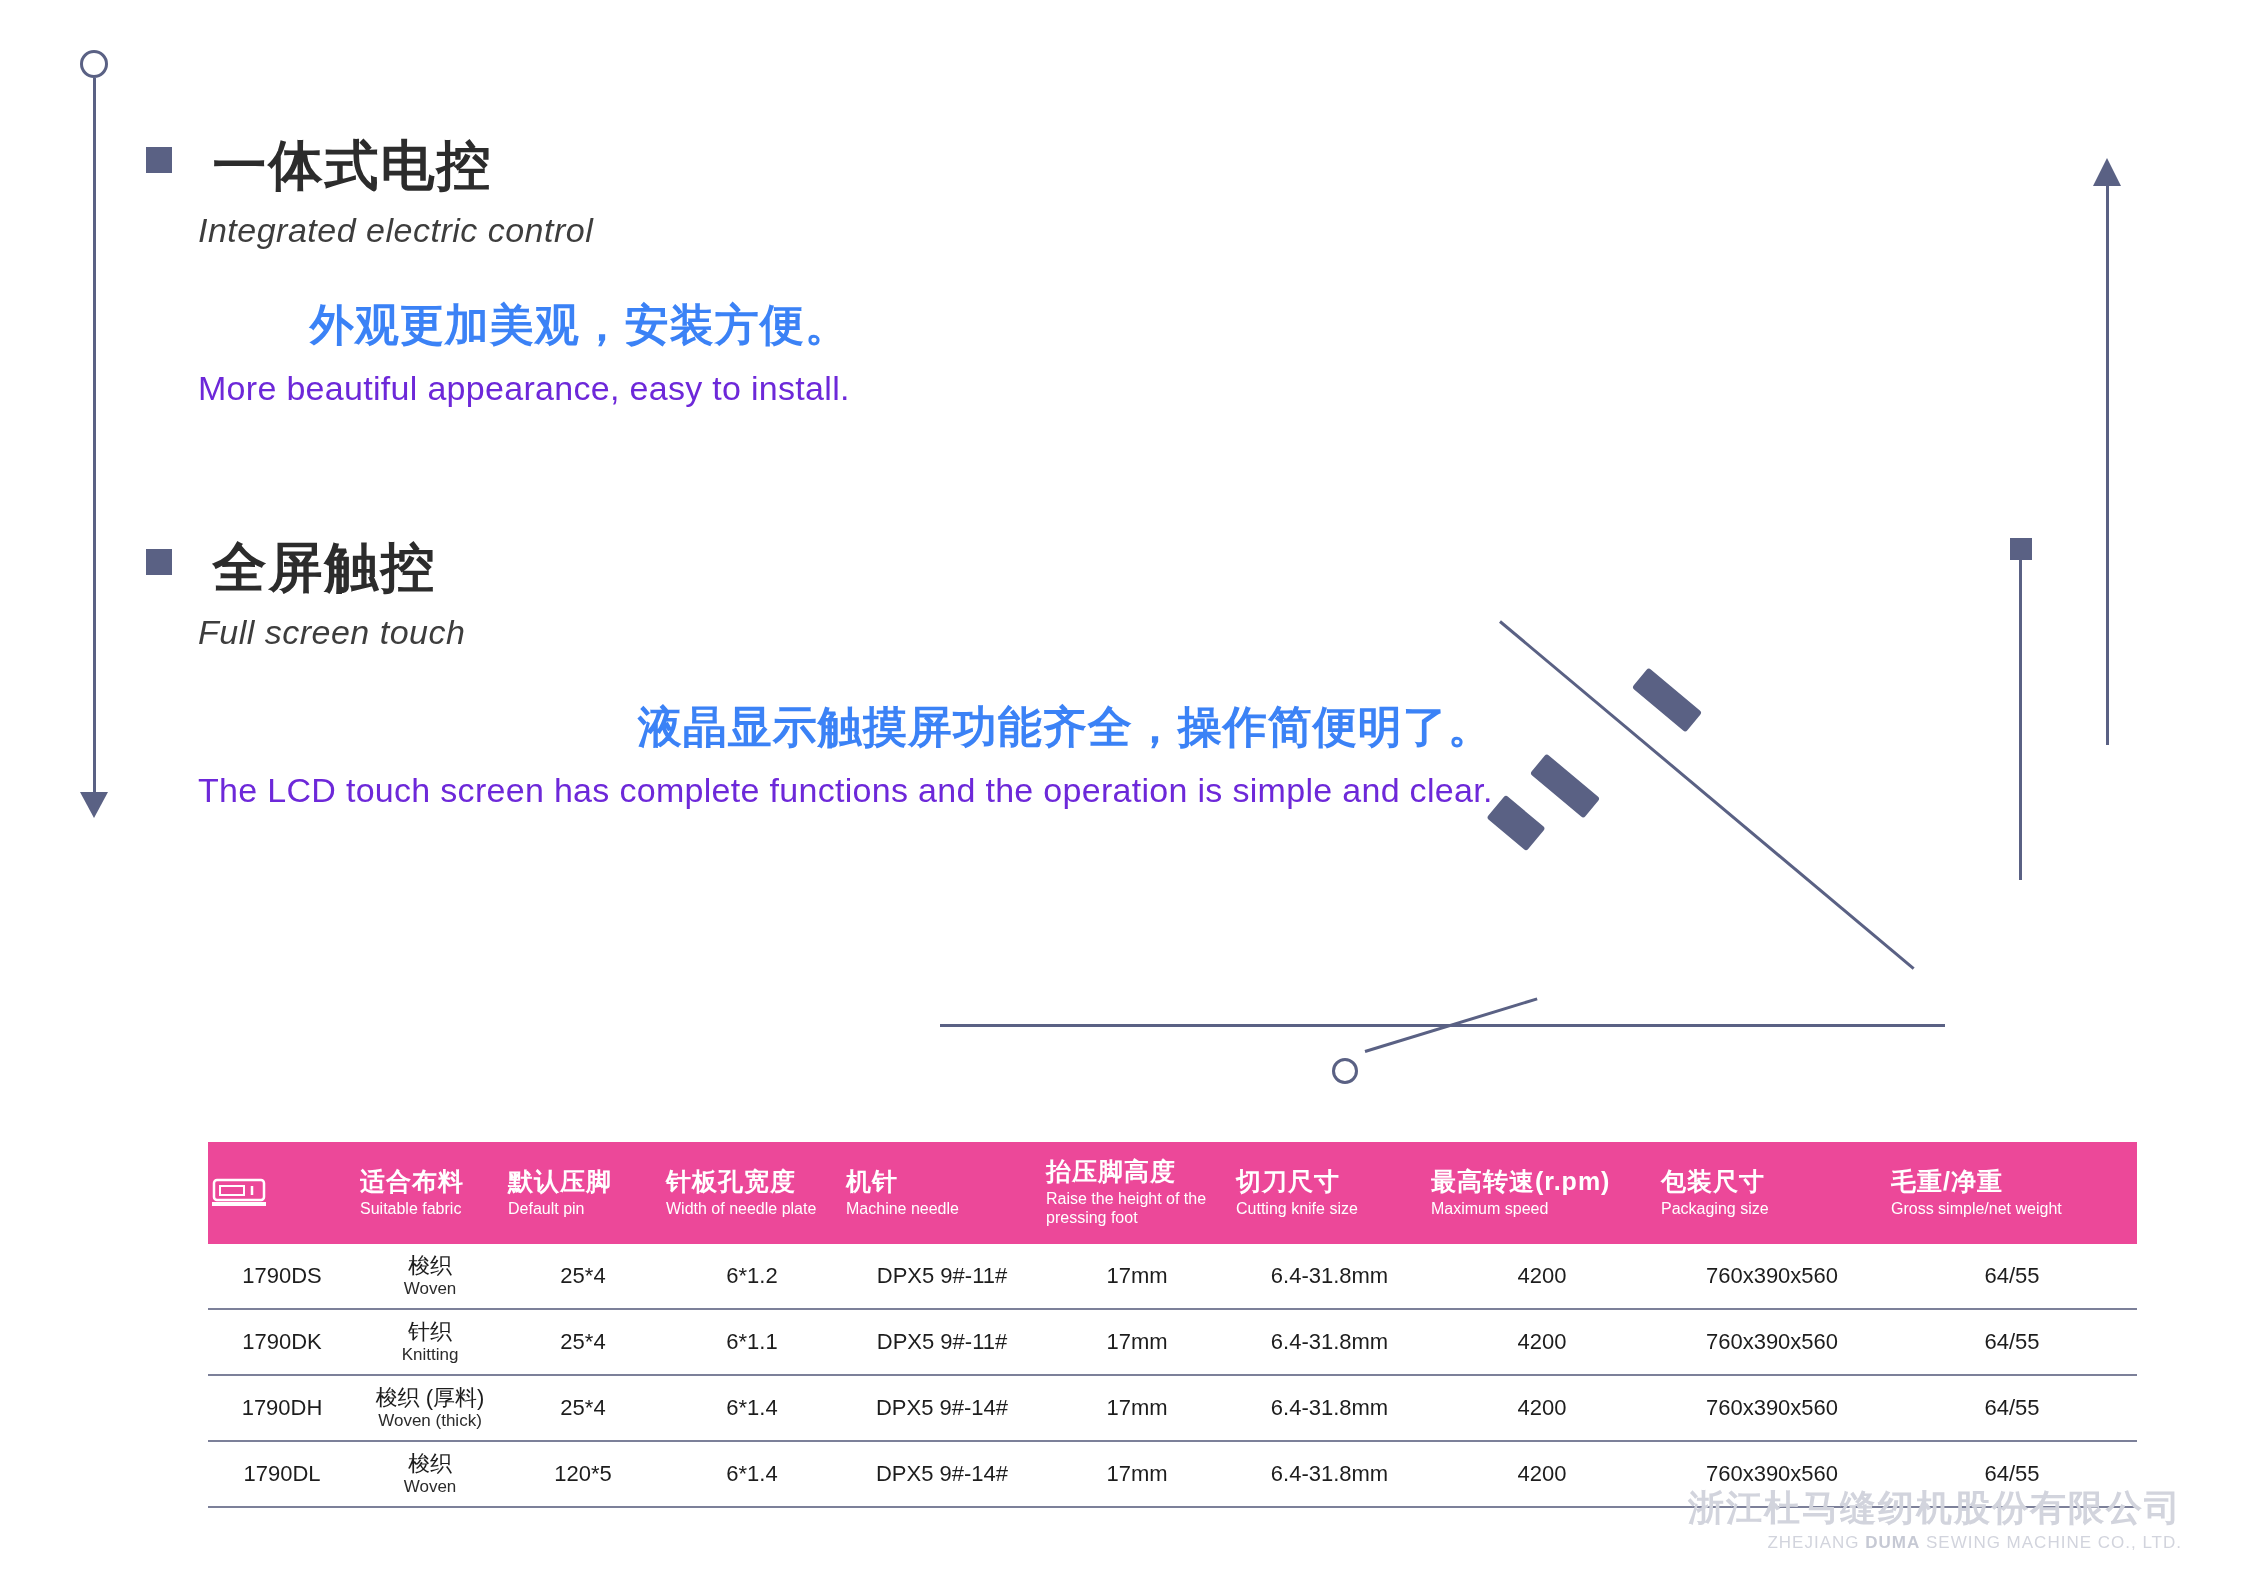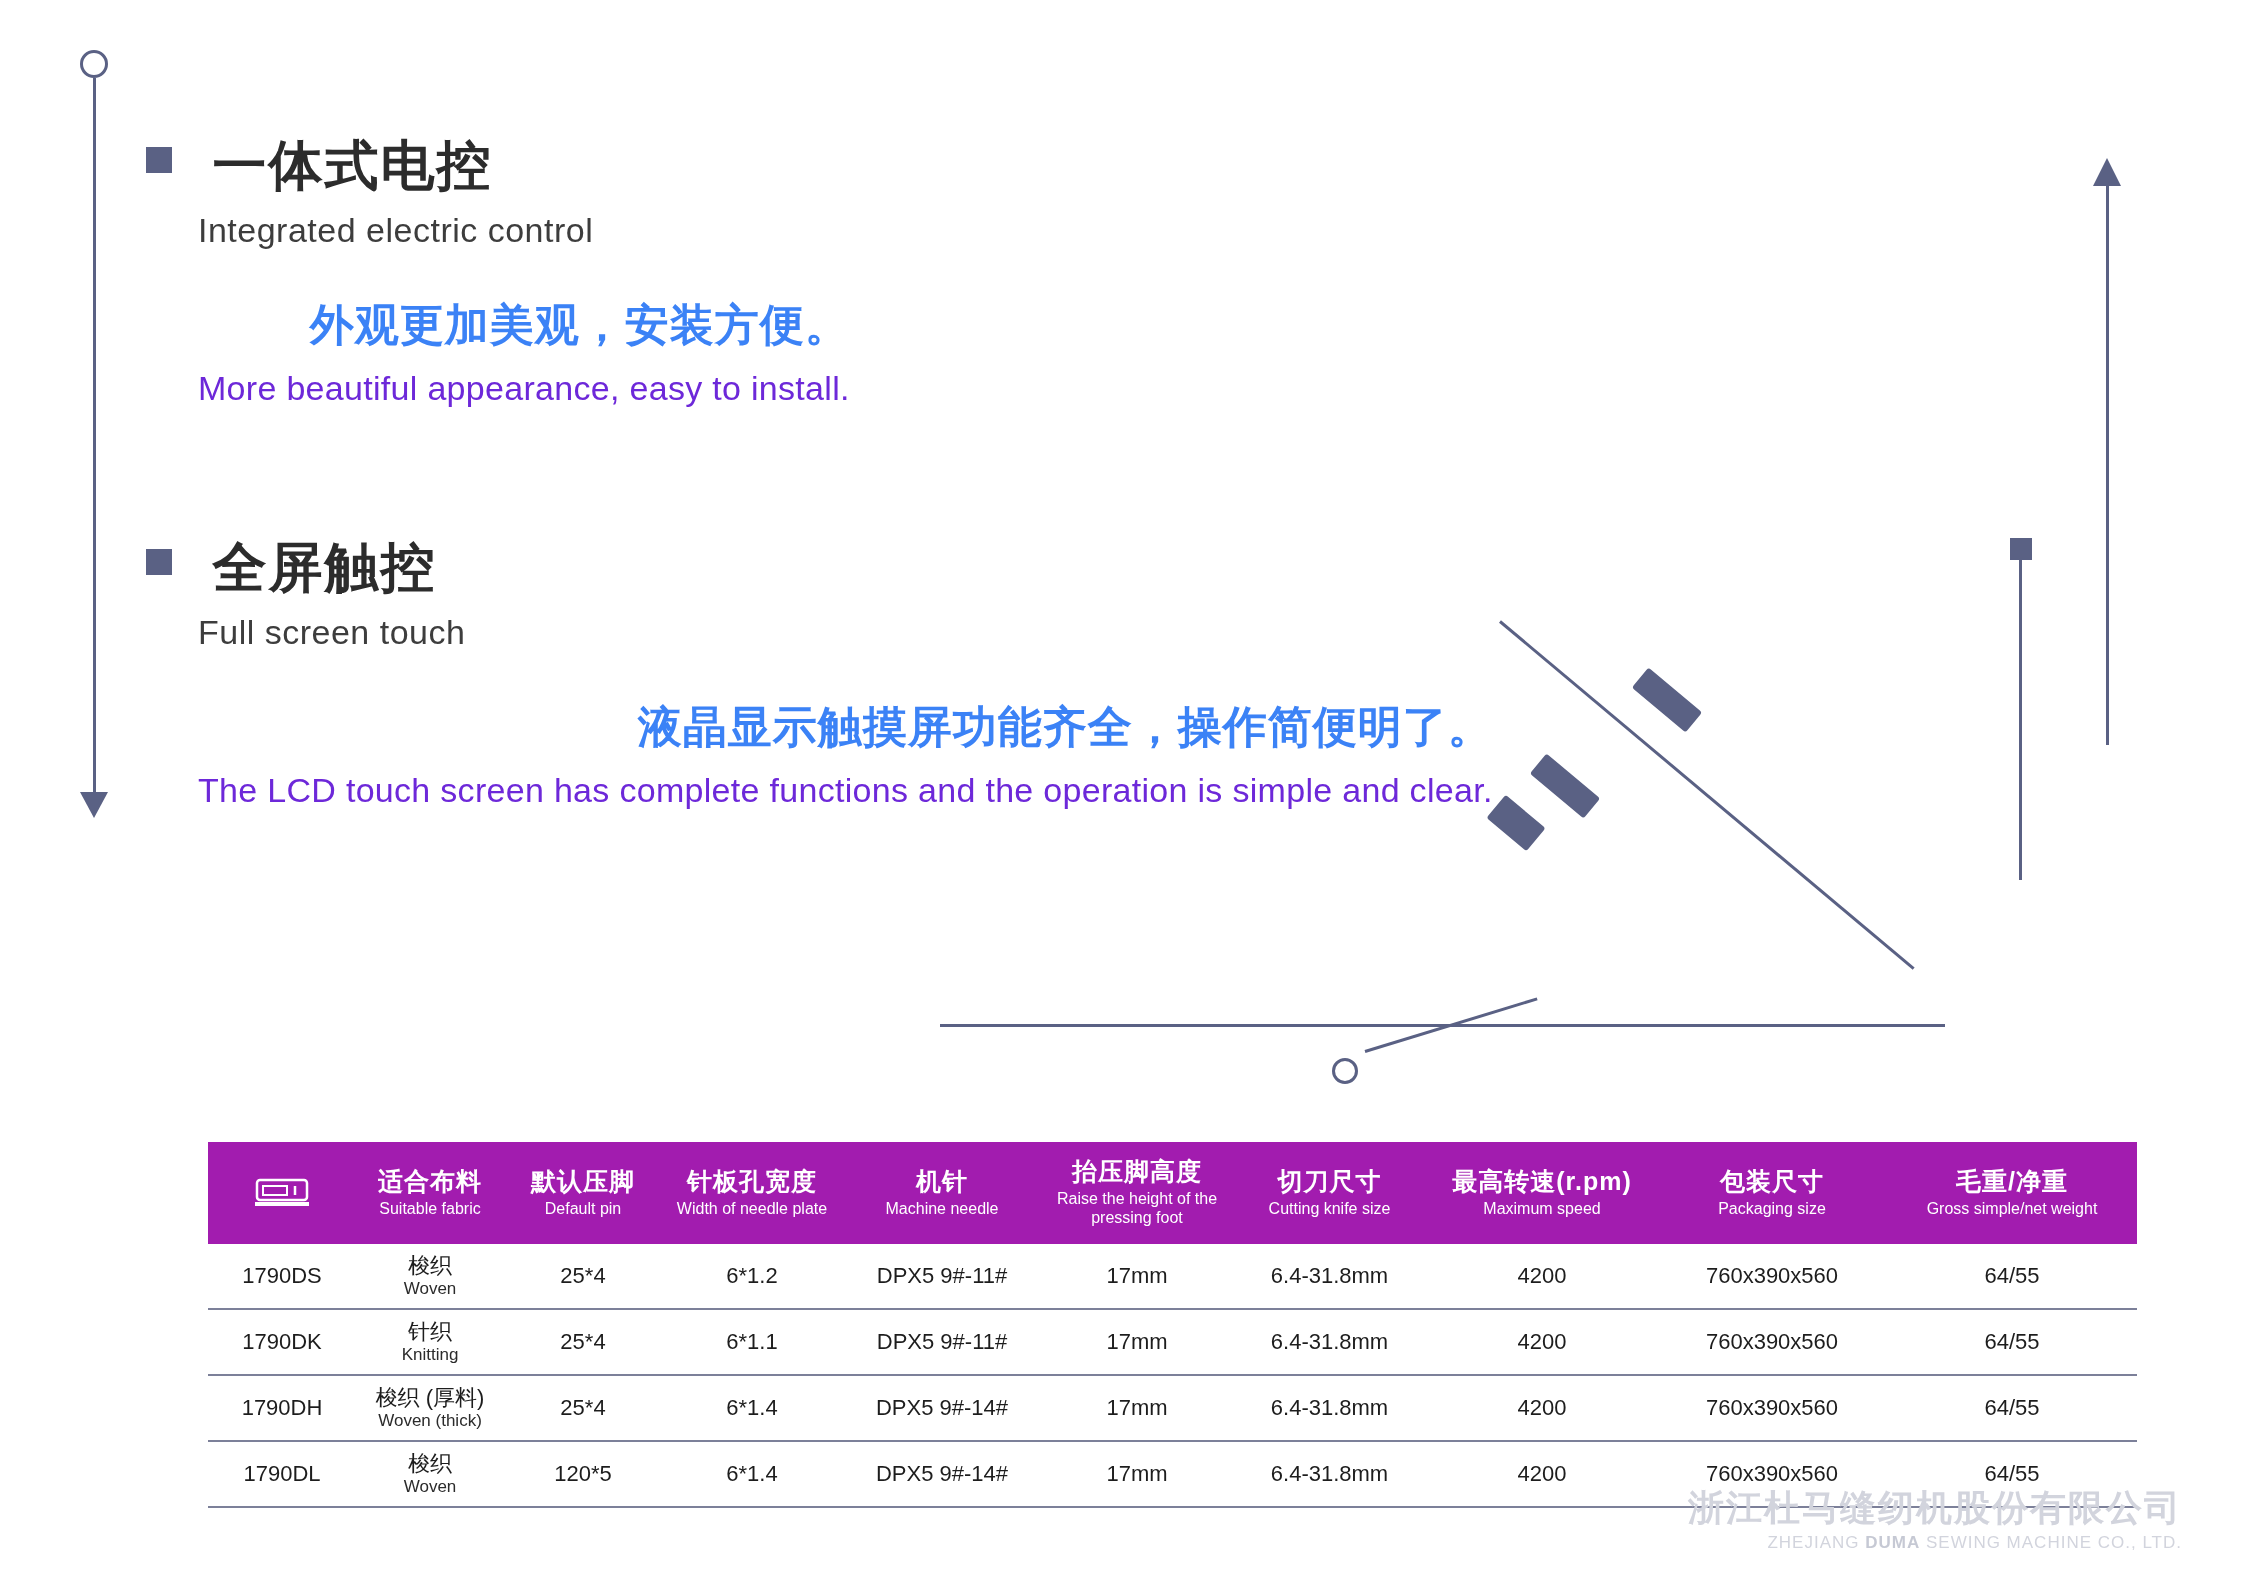--- a/index.html
+++ b/index.html
@@ -96,20 +96,21 @@
     letter-spacing: 2px;
     display: inline-block;
     vertical-align: middle;
     margin-left: 10px;
   }
   .title-en {
     font-size: 34px;
     color: #3d3d3d;
     margin: 8px 0 0 52px;
     letter-spacing: 0.5px;
+    font-style: italic;
   }
   .sub-cn {
     font-size: 44px;
     font-weight: bold;
     color: #3b82f6;
     margin: 46px 0 0 52px;
     letter-spacing: 1px;
     text-align: right;
   }
   .sub-en {
@@ -125,25 +126,25 @@
   
   #spec-table {
     position: absolute;
     left: 208px;
     top: 1142px;
     width: 1855px;
     border-collapse: collapse;
     table-layout: fixed;
   }
   #spec-table thead th {
-    background: #a21caf;
+    background: #ec4899;
     color: #ffffff;
     padding: 14px 4px 16px 4px;
     font-weight: normal;
-    text-align: center;
+    text-align: left;
     vertical-align: middle;
   }
   #spec-table thead .h-cn {
     display: block;
     font-size: 25px;
     font-weight: bold;
     letter-spacing: 1px;
     line-height: 1.25;
   }
   #spec-table thead .h-en {

